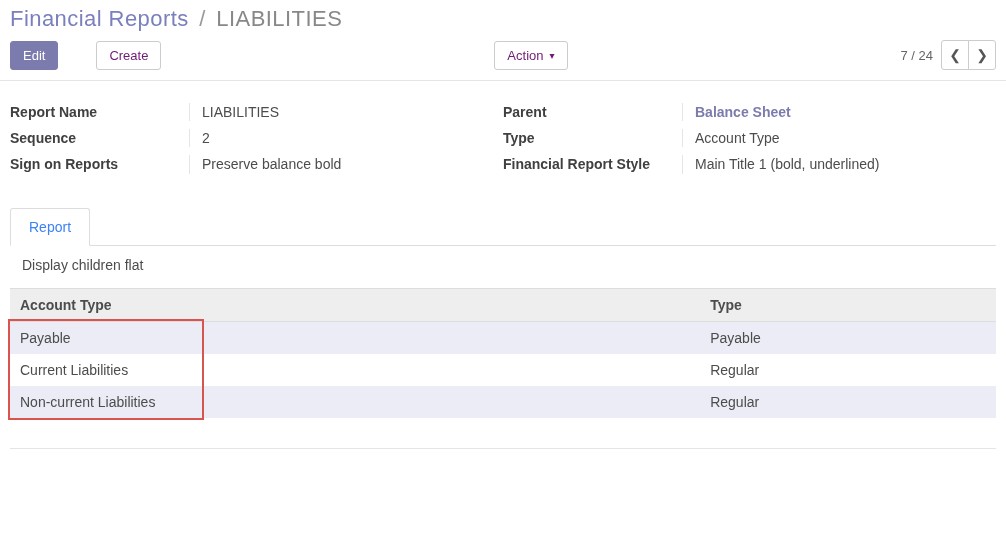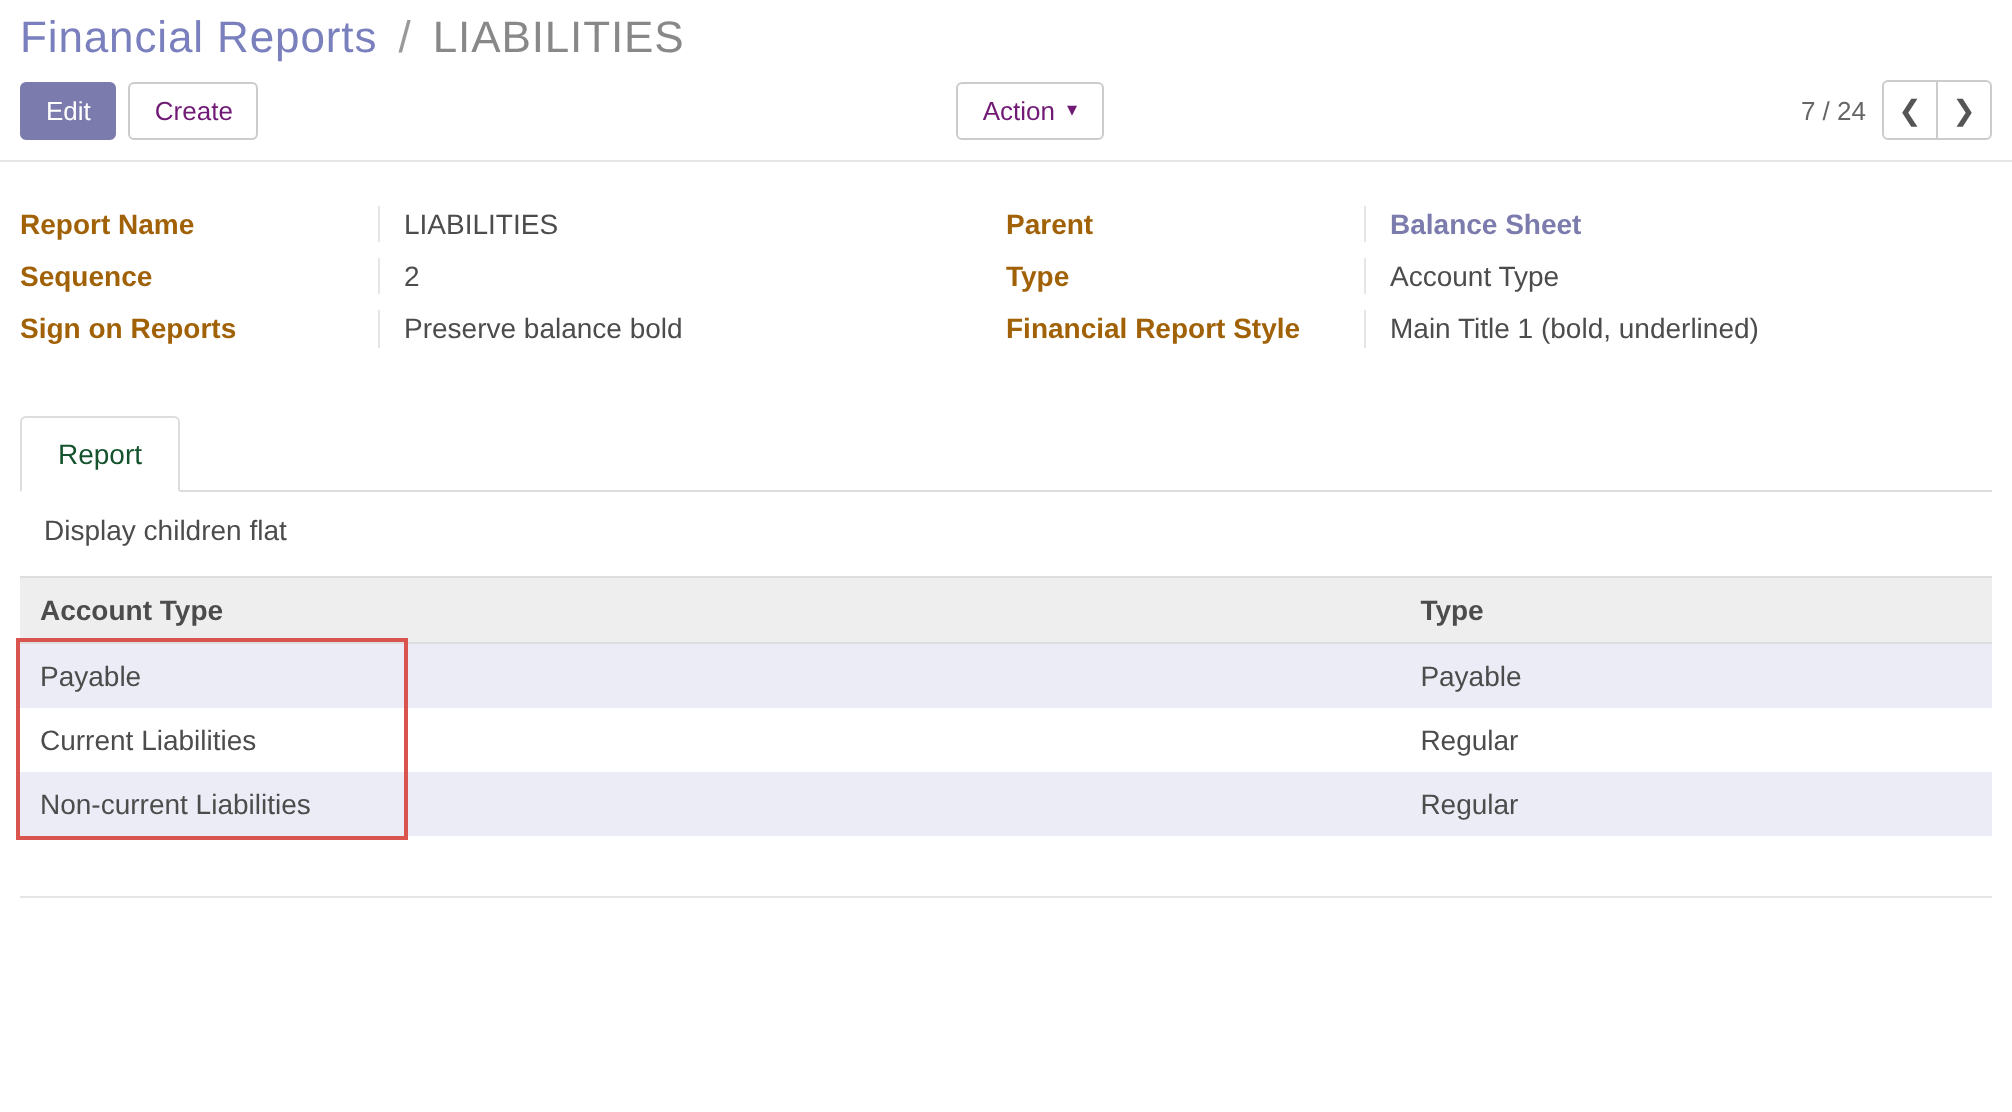--- a/index.html
+++ b/index.html
@@ -22,20 +22,21 @@
     }
     .breadcrumb a {
       color: #7a7fbd;
       text-decoration: none;
     }
     .breadcrumb .sep { color: #999; margin: 0 4px; }
     .breadcrumb .current { color: #888; }
     .toolbar {
       display: flex;
       align-items: center;
+      gap: 32px;
     }
     .btn {
       display: inline-flex;
       align-items: center;
       padding: 6px 12px;
       border: 1px solid #ccc;
       background: #fff;
       border-radius: 3px;
       font-size: 13px;
       cursor: pointer;
@@ -86,21 +87,21 @@
       display: flex;
     }
     .form-col {
       flex: 1;
       display: flex;
       padding: 4px 0;
     }
     .label-cell {
       width: 180px;
       font-weight: 700;
-      color: #a16207;
+      color: #404040;
       padding-right: 8px;
       border-right: 1px solid #e5e5e5;
       line-height: 1.3;
     }
     .value-cell {
       flex: 1;
       padding-left: 12px;
       color: #4c4c4c;
       line-height: 1.3;
     }
@@ -111,21 +112,21 @@
       border-bottom: 1px solid #ddd;
     }
     .tab {
       display: inline-block;
       padding: 10px 18px;
       border: 1px solid #ddd;
       border-bottom: 1px solid #fff;
       margin-bottom: -1px;
       border-radius: 3px 3px 0 0;
       background: #fff;
-      color: #14532d;
+      color: #3b82f6;
       cursor: pointer;
     }
     .detail-row {
       display: flex;
       padding: 10px 0 14px 0;
     }
     .table {
       width: 100%;
       border-collapse: collapse;
     }

